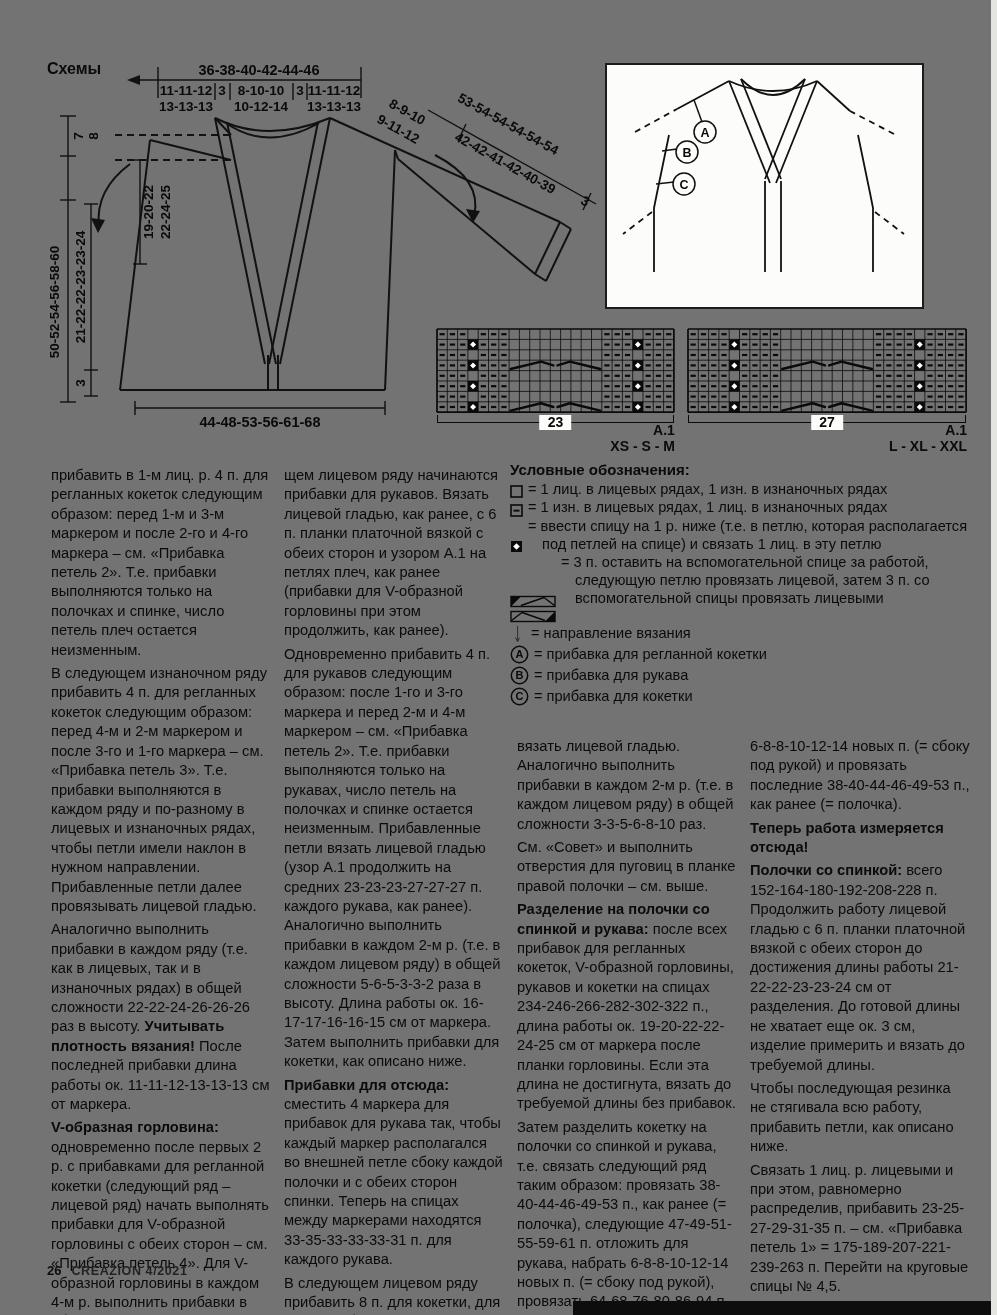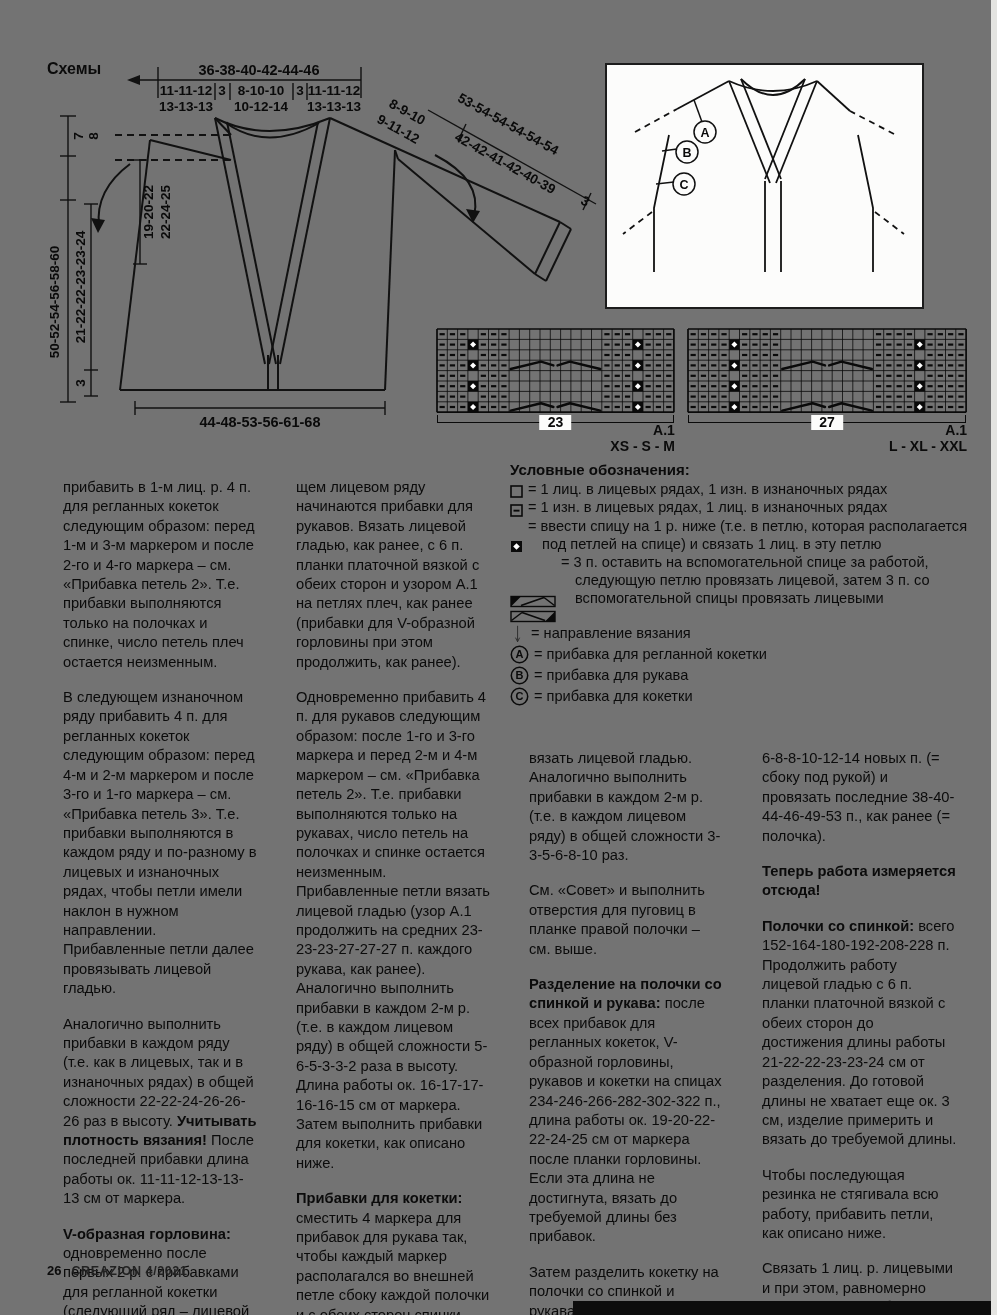--- a/index.html
+++ b/index.html
@@ -3,21 +3,21 @@
 <meta charset="utf-8">
 <style>
   html,body{margin:0;padding:0;background:#e9e9e6;}
   .page{position:relative;width:997px;height:1315px;background:#737373;overflow:hidden;
         font-family:"Liberation Sans", sans-serif;color:#0b0b0b;}
   .abs{position:absolute;}
   .heading{font-size:16px;font-weight:bold;}
   
   .col{position:absolute;width:228px;font-size:14.7px;line-height:19.4px;text-align:left;
        overflow-wrap:break-word;hyphens:auto;}
-  .col .para{margin:16px;}
+  .col .para{margin:4px;}
   .b{font-weight:bold;}
   
   .legend{position:absolute;left:510px;top:461px;width:470px;font-size:14.6px;line-height:18.2px;}
   .legend-heading{font-weight:bold;font-size:15px;margin-bottom:1px;}
   .leg-row{display:flex;align-items:flex-end;}
   .leg-sym{flex:none;margin-right:5px;margin-top:2px;line-height:0;}
   .leg-txt{flex:1;padding-left:14px;text-indent:-14px;}
   
   .chart{position:absolute;text-align:right;}
   .chart-grid{line-height:0;}
@@ -599,21 +599,21 @@
 
   <div class="col" style="left:47px;top:462px" lang="ru">
       <p class="para"><span>прибавить в 1-м лиц. р. 4 п. для регланных кокеток следующим образом: перед 1-м и 3-м маркером и после 2-го и 4-го маркера – см. «Прибавка петель 2». Т.е. прибавки выполняются только на полочках и спинке, число петель плеч остается неизменным.</span></p>
       <p class="para"><span>В следующем изнаночном ряду прибавить 4 п. для регланных кокеток следующим образом: перед 4-м и 2-м маркером и после 3-го и 1-го маркера – см. «Прибавка петель 3». Т.е. прибавки выполняются в каждом ряду и по-разному в лицевых и изнаночных рядах, чтобы петли имели наклон в нужном направлении. Прибавленные петли далее провязывать лицевой гладью.</span></p>
       <p class="para"><span>Аналогично выполнить прибавки в каждом ряду (т.е. как в лицевых, так и в изнаночных рядах) в общей сложности 22-22-24-26-26-26 раз в высоту. </span><span class="b">Учитывать плотность вязания!</span><span> После последней прибавки длина работы ок. 11-11-12-13-13-13 см от маркера.</span></p>
       <p class="para"><span class="b">V-образная горловина:</span><span> одновременно после первых 2 р. с прибавками для регланной кокетки (следующий ряд – лицевой ряд) начать выполнять прибавки для V-образной горловины с обеих сторон – см. «Прибавка петель 4». Для V-образной горловины в каждом 4-м р. выполнить прибавки в общей сложности по 6 раз (для всех размеров) с обеих сторон, затем в каждом 2-м р. выполнить прибавки в общей сложности по 5-7-7-7-8-10 раз с обеих сторон.</span></p>
     </div>
   <div class="col" style="left:280px;top:462px" lang="ru">
       <p class="para"><span>щем лицевом ряду начинаются прибавки для рукавов. Вязать лицевой гладью, как ранее, с 6 п. планки платочной вязкой с обеих сторон и узором А.1 на петлях плеч, как ранее (прибавки для V-образной горловины при этом продолжить, как ранее).</span></p>
       <p class="para"><span>Одновременно прибавить 4 п. для рукавов следующим образом: после 1-го и 3-го маркера и перед 2-м и 4-м маркером – см. «Прибавка петель 2». Т.е. прибавки выполняются только на рукавах, число петель на полочках и спинке остается неизменным. Прибавленные петли вязать лицевой гладью (узор А.1 продолжить на средних 23-23-23-27-27-27 п. каждого рукава, как ранее). Аналогично выполнить прибавки в каждом 2-м р. (т.е. в каждом лицевом ряду) в общей сложности 5-6-5-3-3-2 раза в высоту. Длина работы ок. 16-17-17-16-16-15 см от маркера. Затем выполнить прибавки для кокетки, как описано ниже.</span></p>
-      <p class="para"><span class="b">Прибавки для кокетки:</span><span> сместить 4 маркера для прибавок для рукава так, чтобы каждый маркер располагался во внешней петле сбоку каждой полочки и с обеих сторон спинки. Теперь на спицах между маркерами находятся 33-35-33-33-33-31 п. для каждого рукава.</span></p>
+      <p class="para"><span class="b">Прибавки для отсюда:</span><span> сместить 4 маркера для прибавок для рукава так, чтобы каждый маркер располагался во внешней петле сбоку каждой полочки и с обеих сторон спинки. Теперь на спицах между маркерами находятся 33-35-33-33-33-31 п. для каждого рукава.</span></p>
       <p class="para"><span>В следующем лицевом ряду прибавить 8 п. для кокетки, для этого прибавлять петли перед и после каждой из 4 отмеченных петель – см. «Прибавка петель 2». Затем прибавить петли на полочках, спинке и обоих рукавах. Прибавленные петли</span></p>
     </div>
   <div class="col" style="left:513px;top:733px" lang="ru">
       <p class="para"><span>вязать лицевой гладью. Аналогично выполнить прибавки в каждом 2-м р. (т.е. в каждом лицевом ряду) в общей сложности 3-3-5-6-8-10 раз.</span></p>
       <p class="para"><span>См. «Совет» и выполнить отверстия для пуговиц в планке правой полочки – см. выше.</span></p>
       <p class="para"><span class="b">Разделение на полочки со спинкой и рукава:</span><span> после всех прибавок для регланных кокеток, V-образной горловины, рукавов и кокетки на спицах 234-246-266-282-302-322 п., длина работы ок. 19-20-22-22-24-25 см от маркера после планки горловины. Если эта длина не достигнута, вязать до требуемой длины без прибавок.</span></p>
       <p class="para"><span>Затем разделить кокетку на полочки со спинкой и рукава, т.е. связать следующий ряд таким образом: провязать 38-40-44-46-49-53 п., как ранее (= полочка), следующие 47-49-51-55-59-61 п. отложить для рукава, набрать 6-8-8-10-12-14 новых п. (= сбоку под рукой), провязать 64-68-76-80-86-94 п., как ранее (= спинка), следующие 47-49-51-55-59-61 п. отложить для рукава, набрать</span></p>
     </div>
   <div class="col" style="left:746px;top:733px" lang="ru">
       <p class="para"><span>6-8-8-10-12-14 новых п. (= сбоку под рукой) и провязать последние 38-40-44-46-49-53 п., как ранее (= полочка).</span></p>

